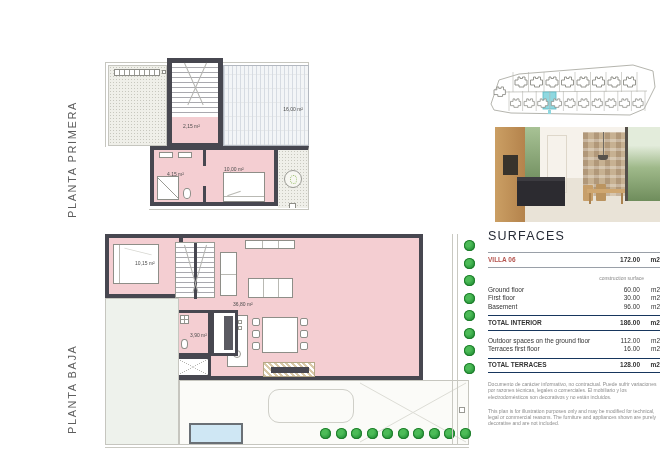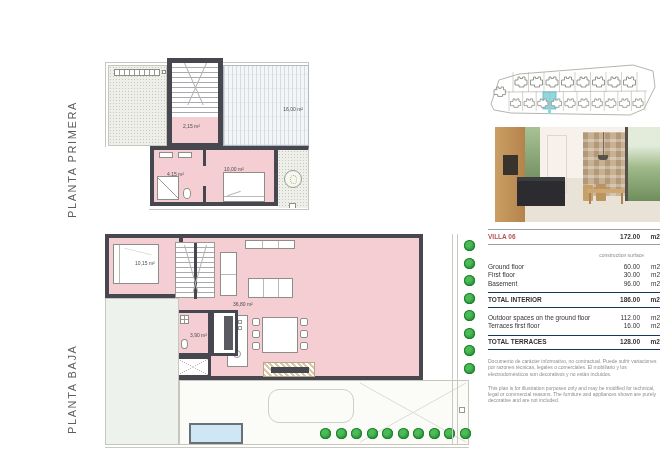--- a/index.html
+++ b/index.html
@@ -281,20 +281,21 @@
     <div class="ph" style="left:103px;top:28px;width:10px;height:5px;background:#57524c;border-radius:0 0 3px 3px;"></div>
     <div class="ph" style="left:88px;top:58px;width:10px;height:16px;background:#c79f6a;border-radius:1px;"></div>
     <div class="ph" style="left:101px;top:57px;width:10px;height:17px;background:#bb9460;border-radius:1px;"></div>
     <div class="ph" style="left:92px;top:62px;width:38px;height:4px;background:#cfa771;"></div>
     <div class="ph" style="left:94px;top:66px;width:2px;height:11px;background:#ab8350;"></div>
     <div class="ph" style="left:126px;top:66px;width:2px;height:11px;background:#ab8350;"></div>
     <div class="ph" style="left:22px;top:50px;width:48px;height:29px;background:linear-gradient(180deg,#3c3b40 0 4px,#2c2b30 4px 100%);"></div>
   </div>
 
   <div class="surfaces">
+    <div class="s-title">SURFACES</div>
 
     <div class="row villa-row">
       <span class="lbl">VILLA 06</span>
       <span class="val">172.00</span>
       <span class="unit">m2</span>
     </div>
 
     <div class="note">construction surface</div>
 
     <div class="row">

